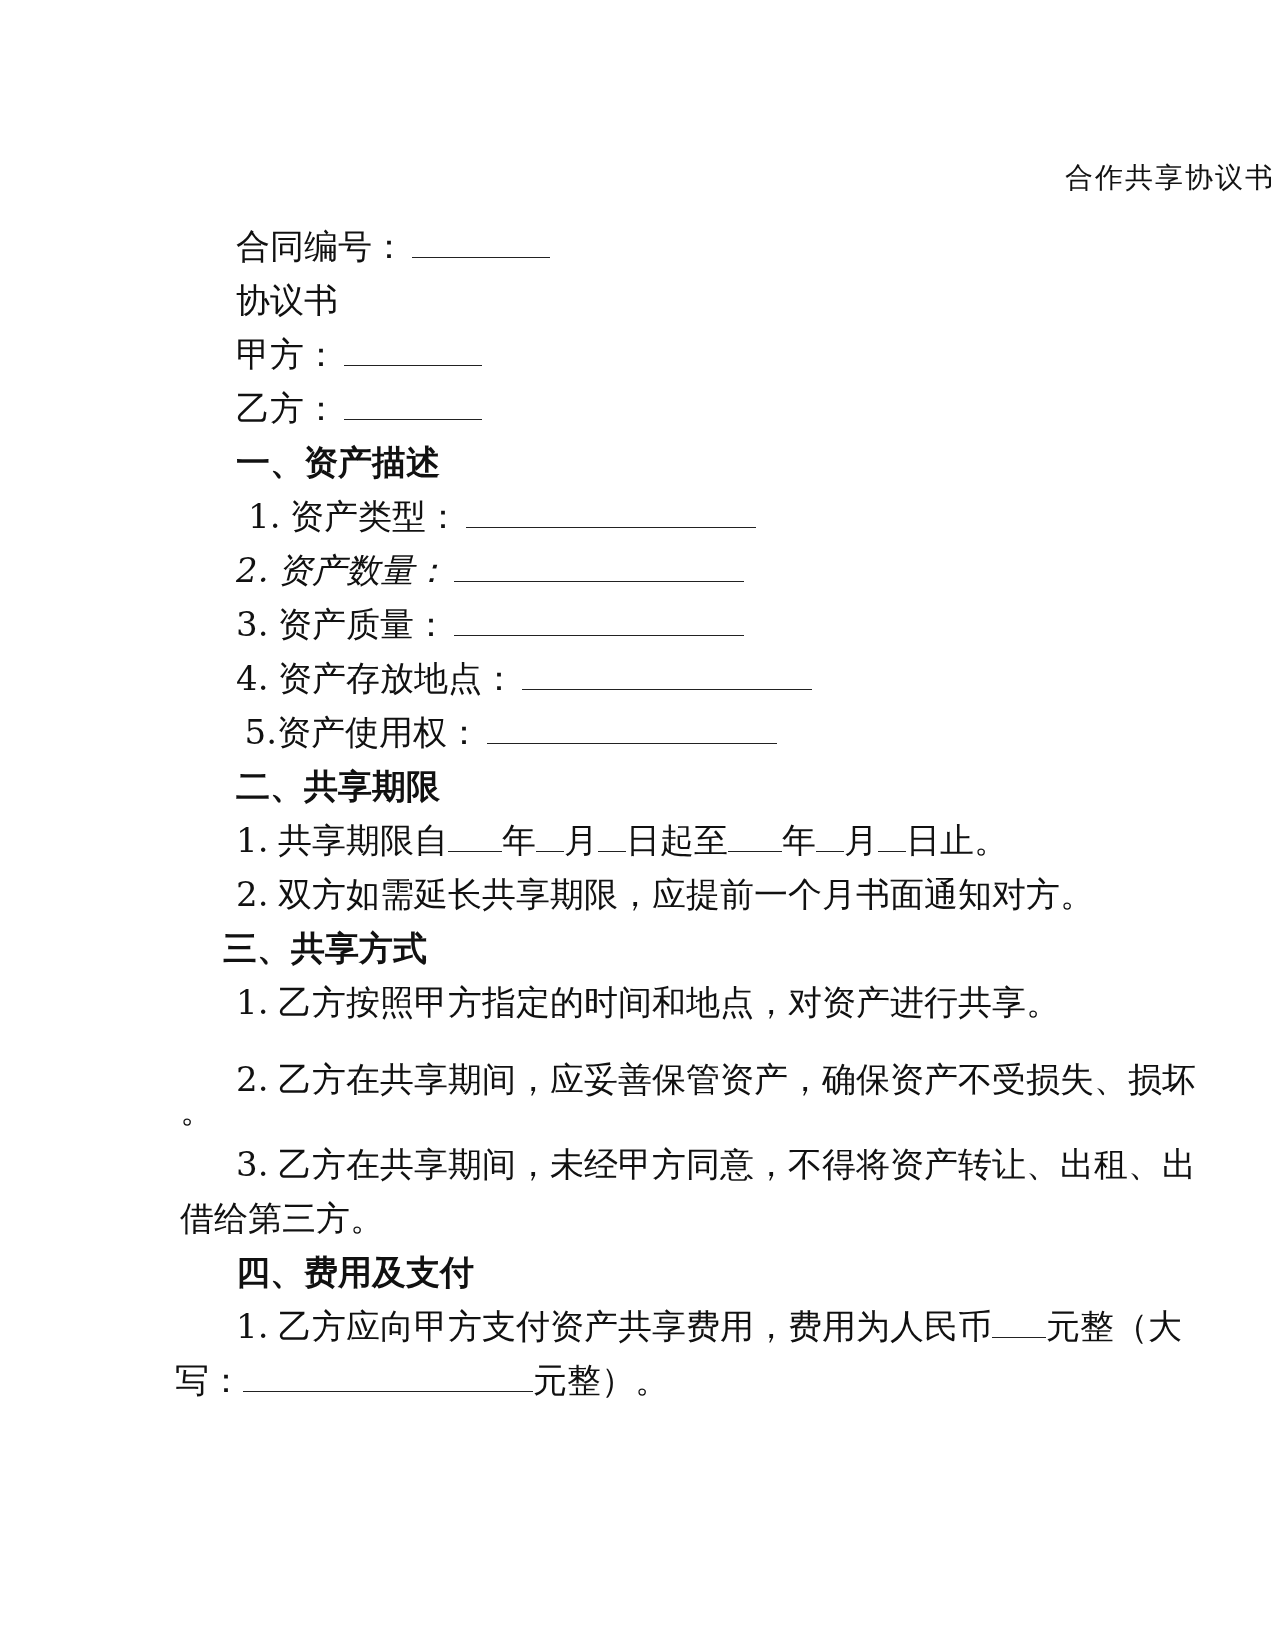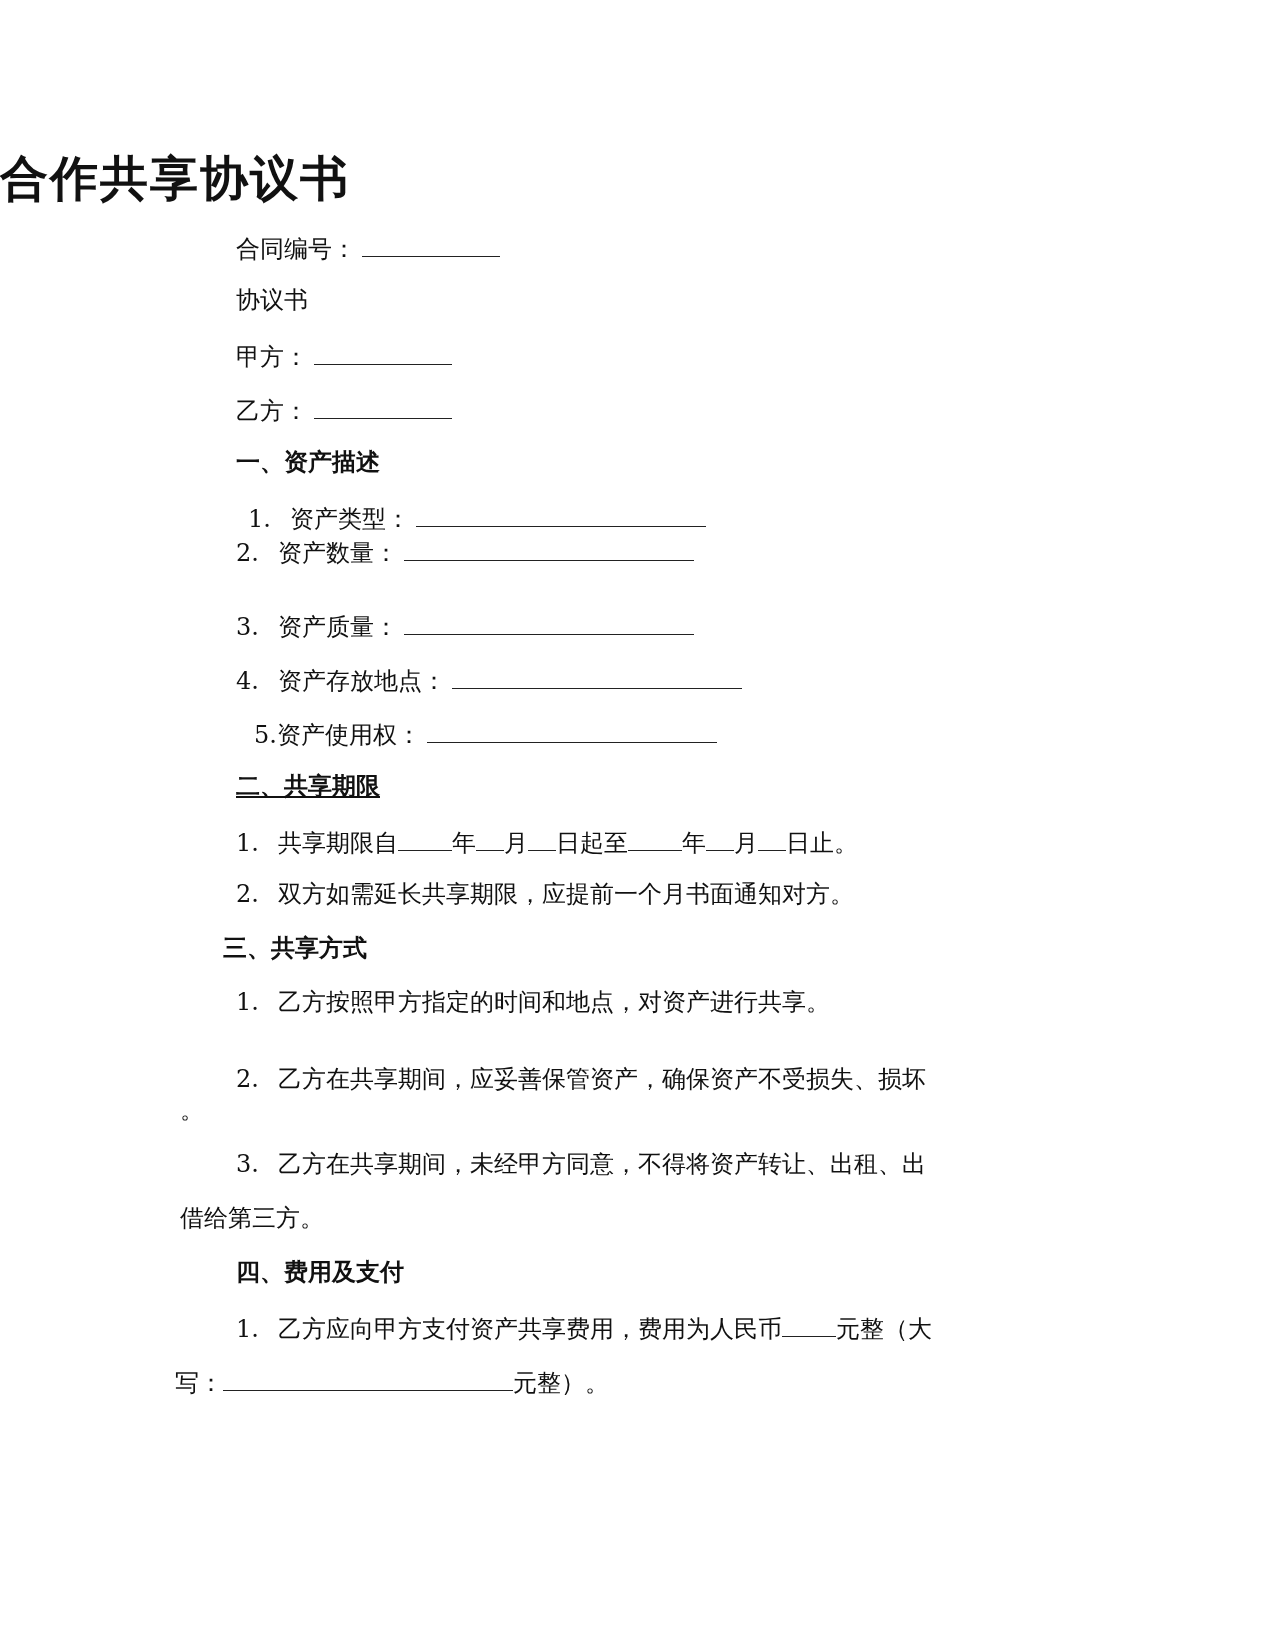--- a/index.html
+++ b/index.html
@@ -1,21 +1,21 @@
 <!DOCTYPE html>
 <html><head>
 <meta charset="utf-8">
 <style>
   html, body { margin: 0; padding: 0; background: #ffffff; }
   body { width: 1275px; height: 1650px; position: relative; overflow: hidden;
          font-family: "DejaVu Serif", "Liberation Serif", serif; color: #111; }
   .page { position: absolute; left: 0; top: 0; width: 1275px; height: 1650px; }
-  .title { position: absolute; top: 150px; left: 0; width: 1275px; text-align: left;
-           font-size: 48px; font-weight: bold; letter-spacing: 2px; line-height: 56px; }
-  .line { position: absolute; font-size: 24px; line-height: 36px; white-space: nowrap; }
+  .title { position: absolute; top: 150px; left: 0; width: 1275px; text-align: right;
+           font-size: 28px; font-weight: normal; letter-spacing: 2px; line-height: 56px; }
+  .line { position: absolute; font-size: 34px; line-height: 36px; white-space: nowrap; }
   .h { font-weight: bold; text-align: center; }
   .blank { display: inline-block; border-bottom: 1.5px solid #222; height: 28px; vertical-align: baseline; }
   .num { display: inline-block; width: 42px; }
 </style>
 </head>
 <body>
 
 <div class="page">
   <div class="title">合作共享协议书</div>
 
@@ -27,34 +27,34 @@
     <span>乙方：</span><span class="blank" style="width:138px;margin-left:6px;"></span>
   </div>
   <div class="line" style="left:236px;top:336px;">
     <span>甲方：</span><span class="blank" style="width:138px;margin-left:6px;"></span>
   </div>
 
   <div class="line h" style="left:236px;top:444px;">一、资产描述</div>
   <div class="line" style="left:236px;top:498px;margin-left:12px;">
     <span class="num">1.</span><span>资产类型：</span><span class="blank" style="width:290px;margin-left:6px;"></span>
   </div>
-  <div class="line" style="left:236px;top:532px;">
+  <div class="line" style="left:236px;top:552px;font-style:italic;">
     <span class="num">2.</span><span>资产数量：</span><span class="blank" style="width:290px;margin-left:6px;"></span>
   </div>
   <div class="line" style="left:236px;top:606px;">
     <span class="num">3.</span><span>资产质量：</span><span class="blank" style="width:290px;margin-left:6px;"></span>
   </div>
   <div class="line" style="left:236px;top:660px;">
     <span class="num">4.</span><span>资产存放地点：</span><span class="blank" style="width:290px;margin-left:6px;"></span>
   </div>
   <div class="line" style="left:235px;top:714px;text-align:right;">
     <span class="num">5.</span><span>资产使用权：</span><span class="blank" style="width:290px;margin-left:6px;"></span>
   </div>
 
-  <div class="line h" style="left:236px;top:768px;text-decoration:underline;">二、共享期限</div>
+  <div class="line h" style="left:236px;top:768px;">二、共享期限</div>
   <div class="line" style="left:236px;top:822px;">
     <span class="num">1.</span><span>共享期限自</span><span class="blank" style="width:54px;"></span><span>年</span><span class="blank" style="width:28px;"></span><span>月</span><span class="blank" style="width:28px;"></span><span>日起至</span><span class="blank" style="width:54px;"></span><span>年</span><span class="blank" style="width:28px;"></span><span>月</span><span class="blank" style="width:28px;"></span><span>日止。</span>
   </div>
   <div class="line" style="left:236px;top:876px;">
     <span class="num">2.</span><span>双方如需延长共享期限，应提前一个月书面通知对方。</span>
   </div>
 
   <div class="line h" style="left:223px;top:930px;">三、共享方式</div>
   <div class="line" style="left:236px;top:984px;">
     <span class="num">1.</span><span>乙方按照甲方指定的时间和地点，对资产进行共享。</span>

